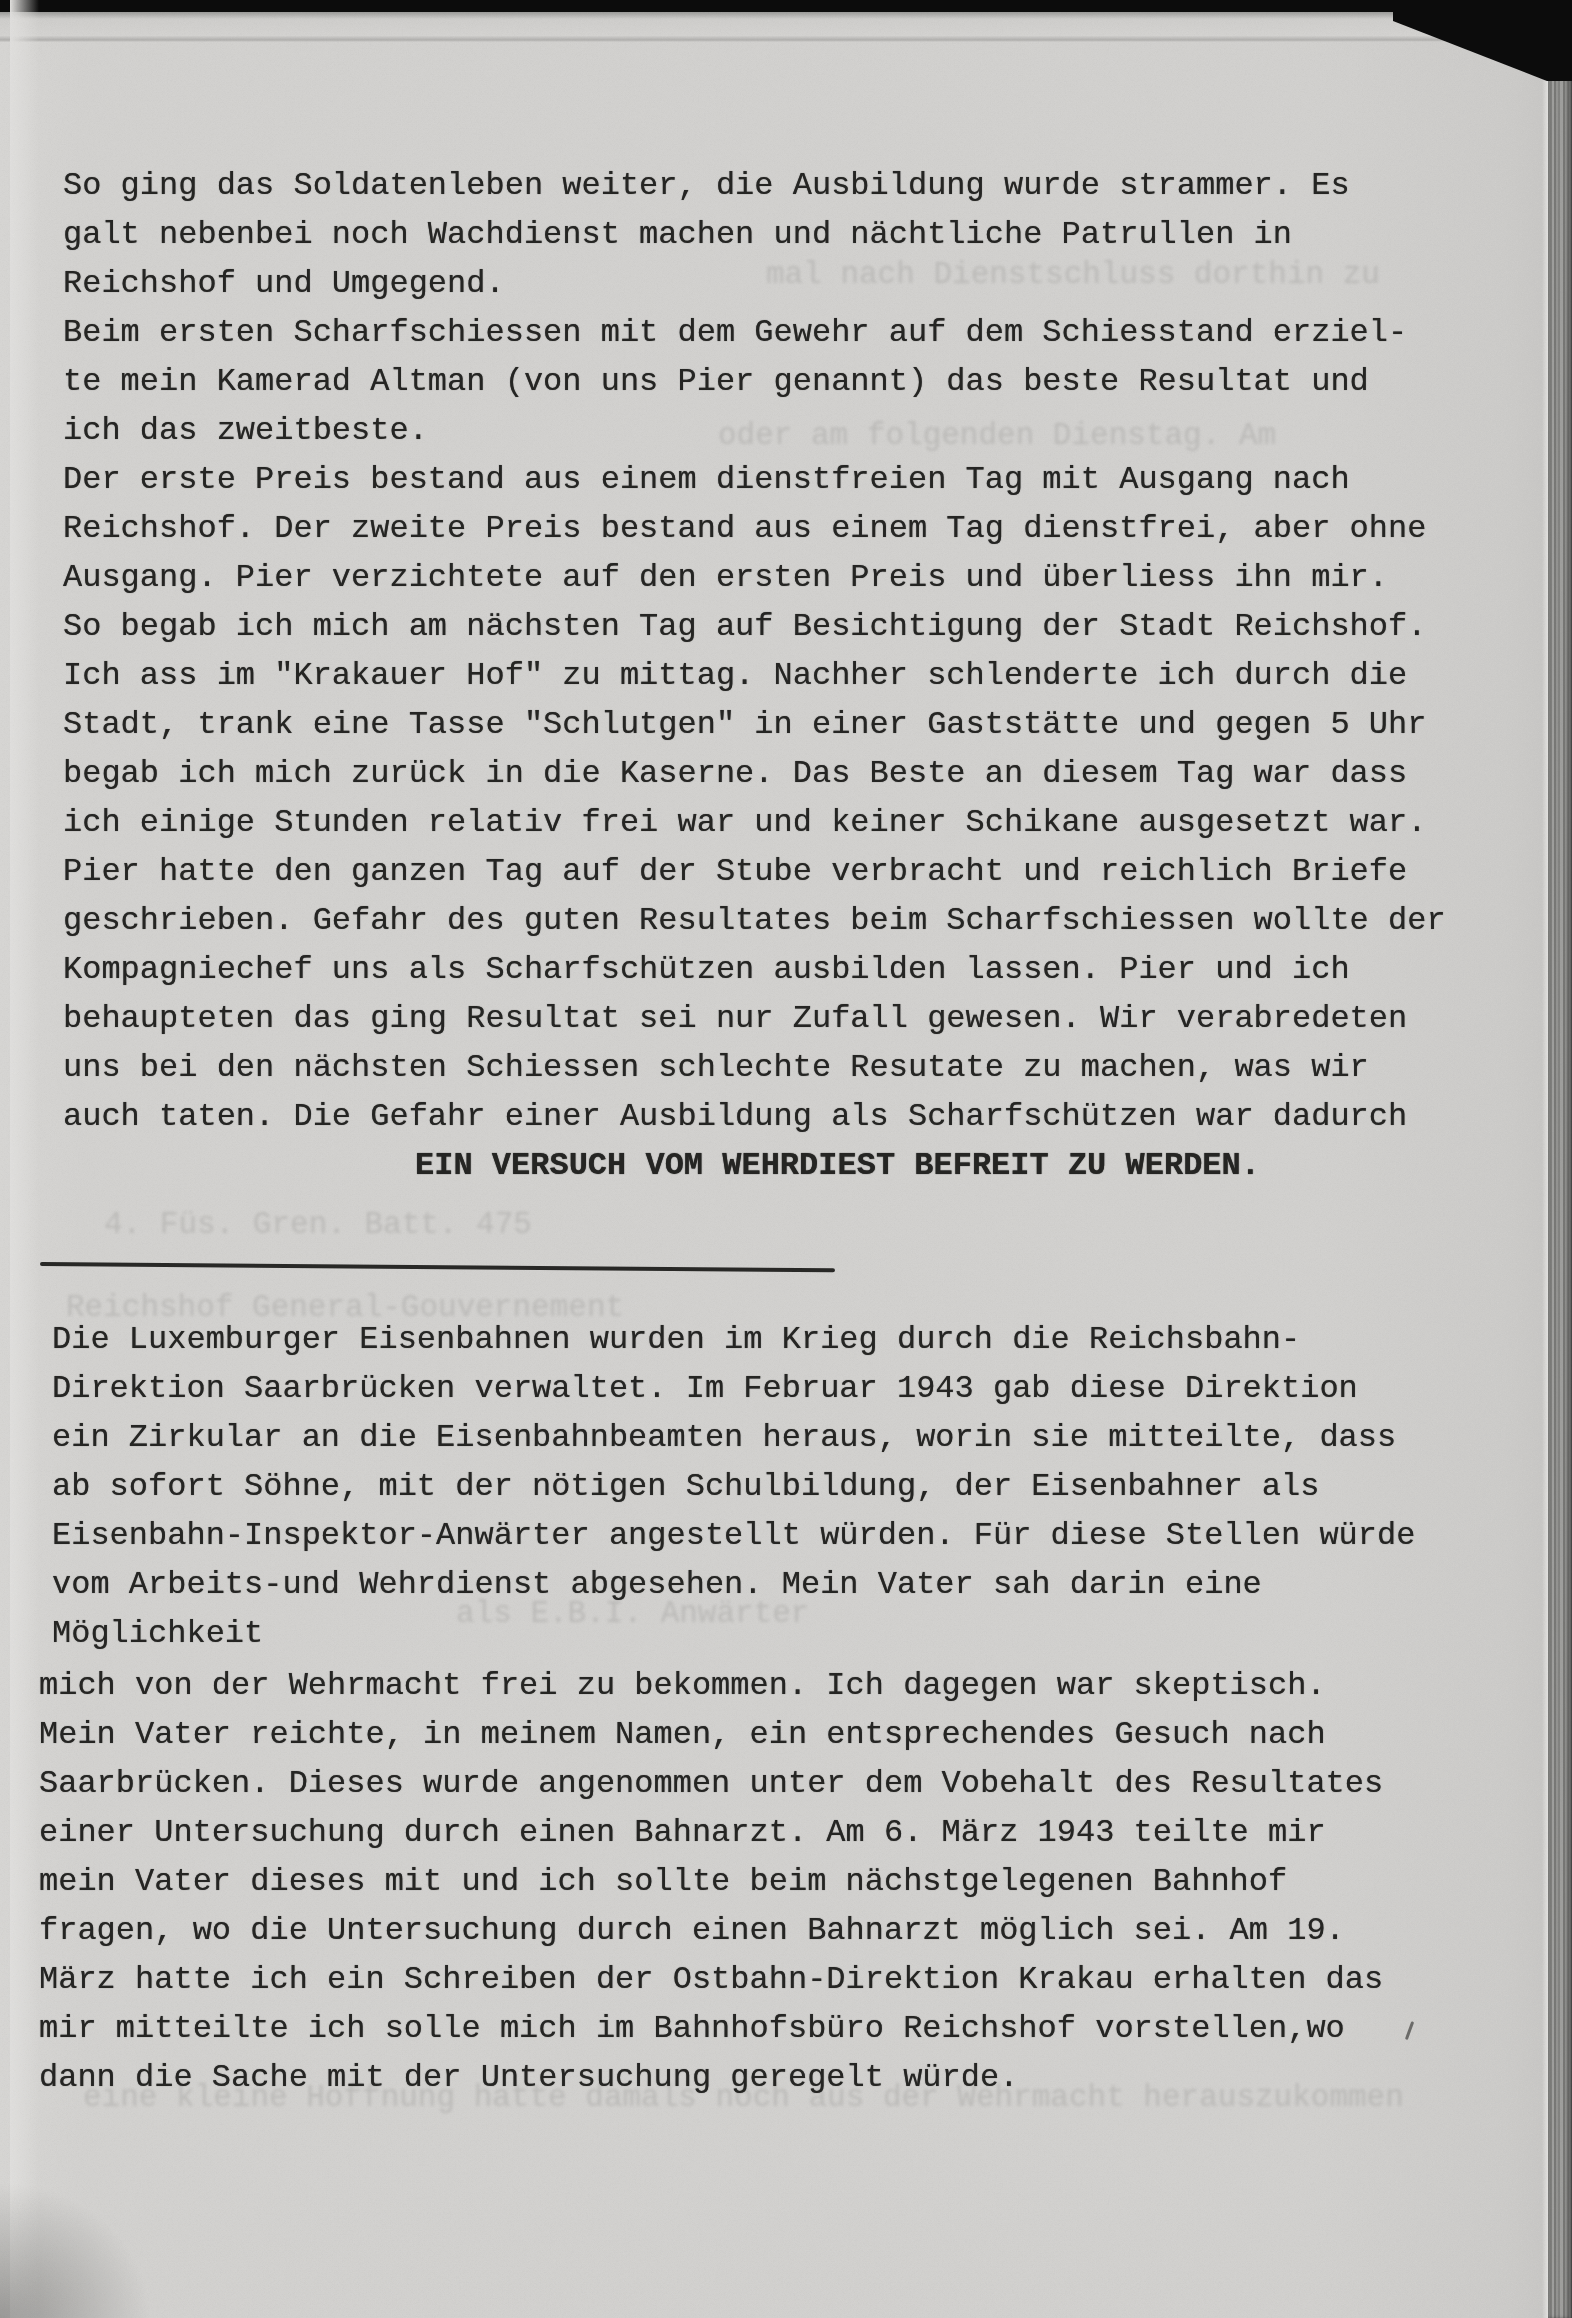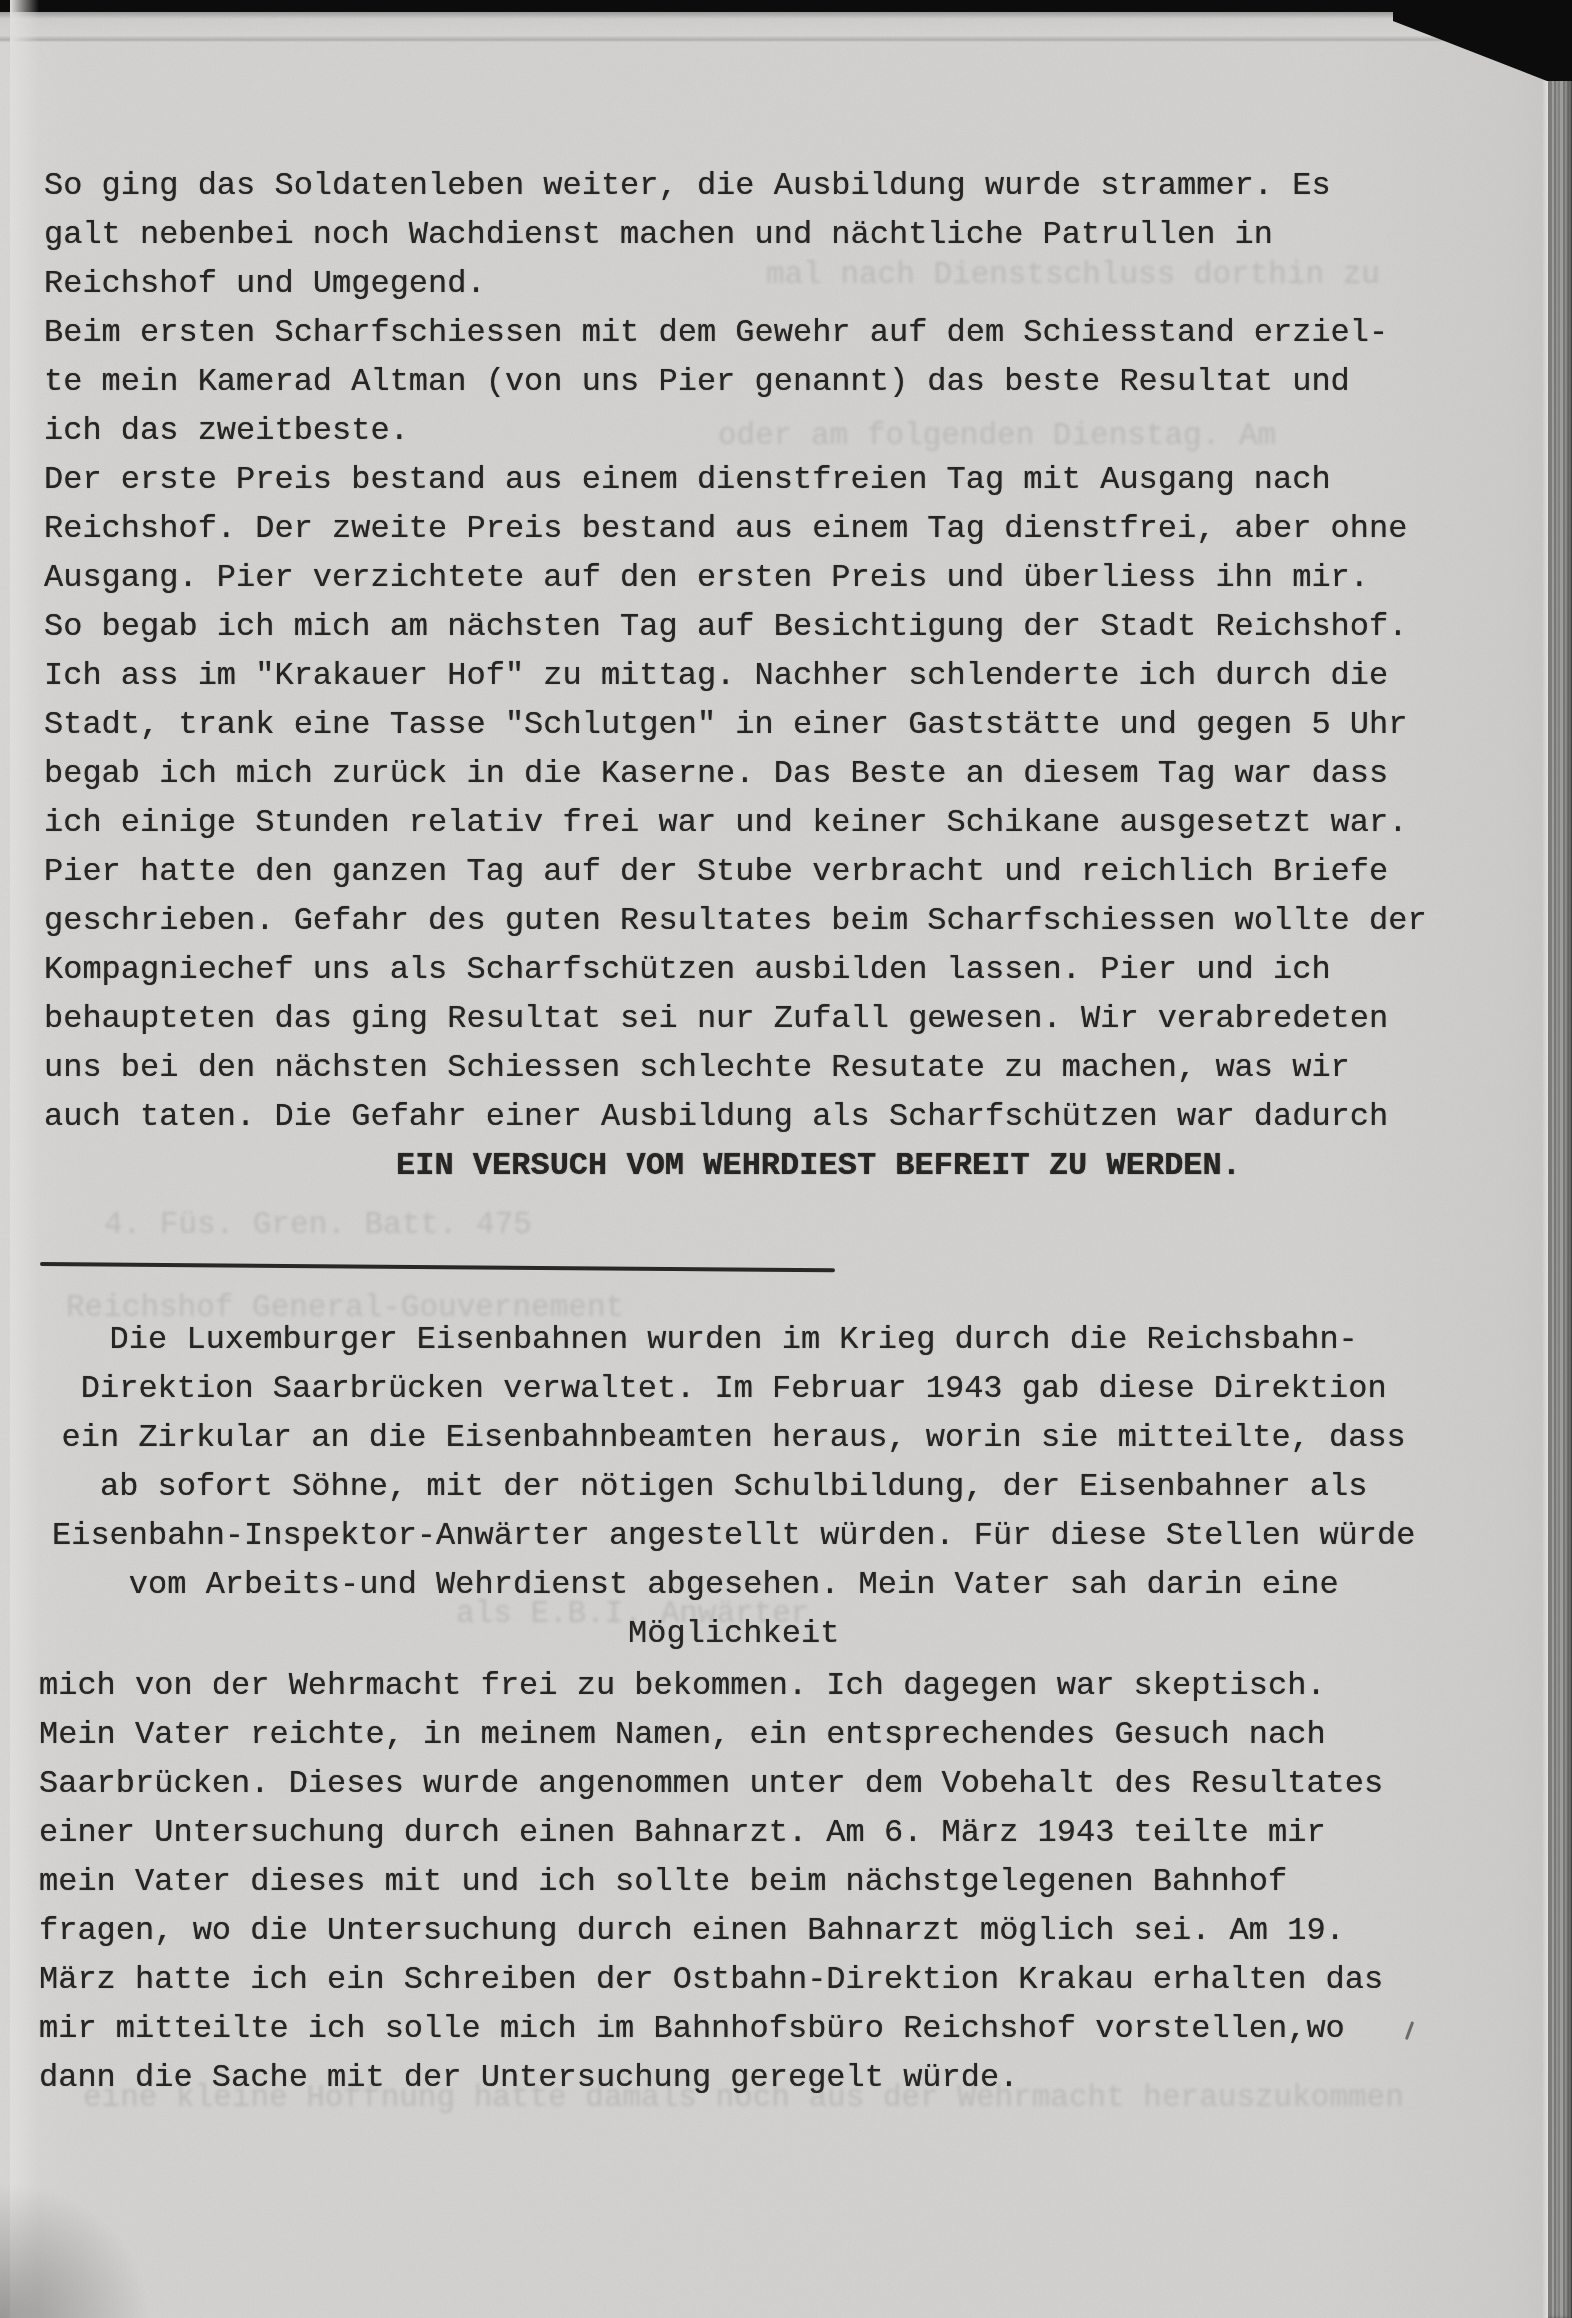--- a/index.html
+++ b/index.html
@@ -30,22 +30,22 @@
   
   .text-block{
     position:absolute;
     color:#262624;
     font-size:32px;
     line-height:49px;
     text-shadow:0 0 0.9px rgba(35,35,33,.72);
     letter-spacing:0;
   }
   .tline{white-space:pre;}
-  #block1{left:44px;top:161px;}
-  #block2{left:52px;top:1315px;text-align:center;}
+  #block1{left:63px;top:161px;}
+  #block2{left:52px;top:1315px;}
   #block3{left:39px;top:1661px;}
   .heading-line{margin-left:352px;font-weight:bold;white-space:pre;
     text-shadow:0 0 1.1px rgba(25,25,23,.9);}
   .rule{position:absolute;left:40px;top:1262px;width:795px;height:3.5px;background:#29292七;
     background:#292927;transform:rotate(.45deg);transform-origin:left center;border-radius:2.1px;}
   
   .ghost-line{position:absolute;white-space:pre;color:#504f4a;opacity:.16;
     filter:blur(1.5px);font-size:31px;}
   
   .pen-mark{position:absolute;left:1408px;top:2021px;width:2.8px;height:19.3px;background:#4c4c4a;

